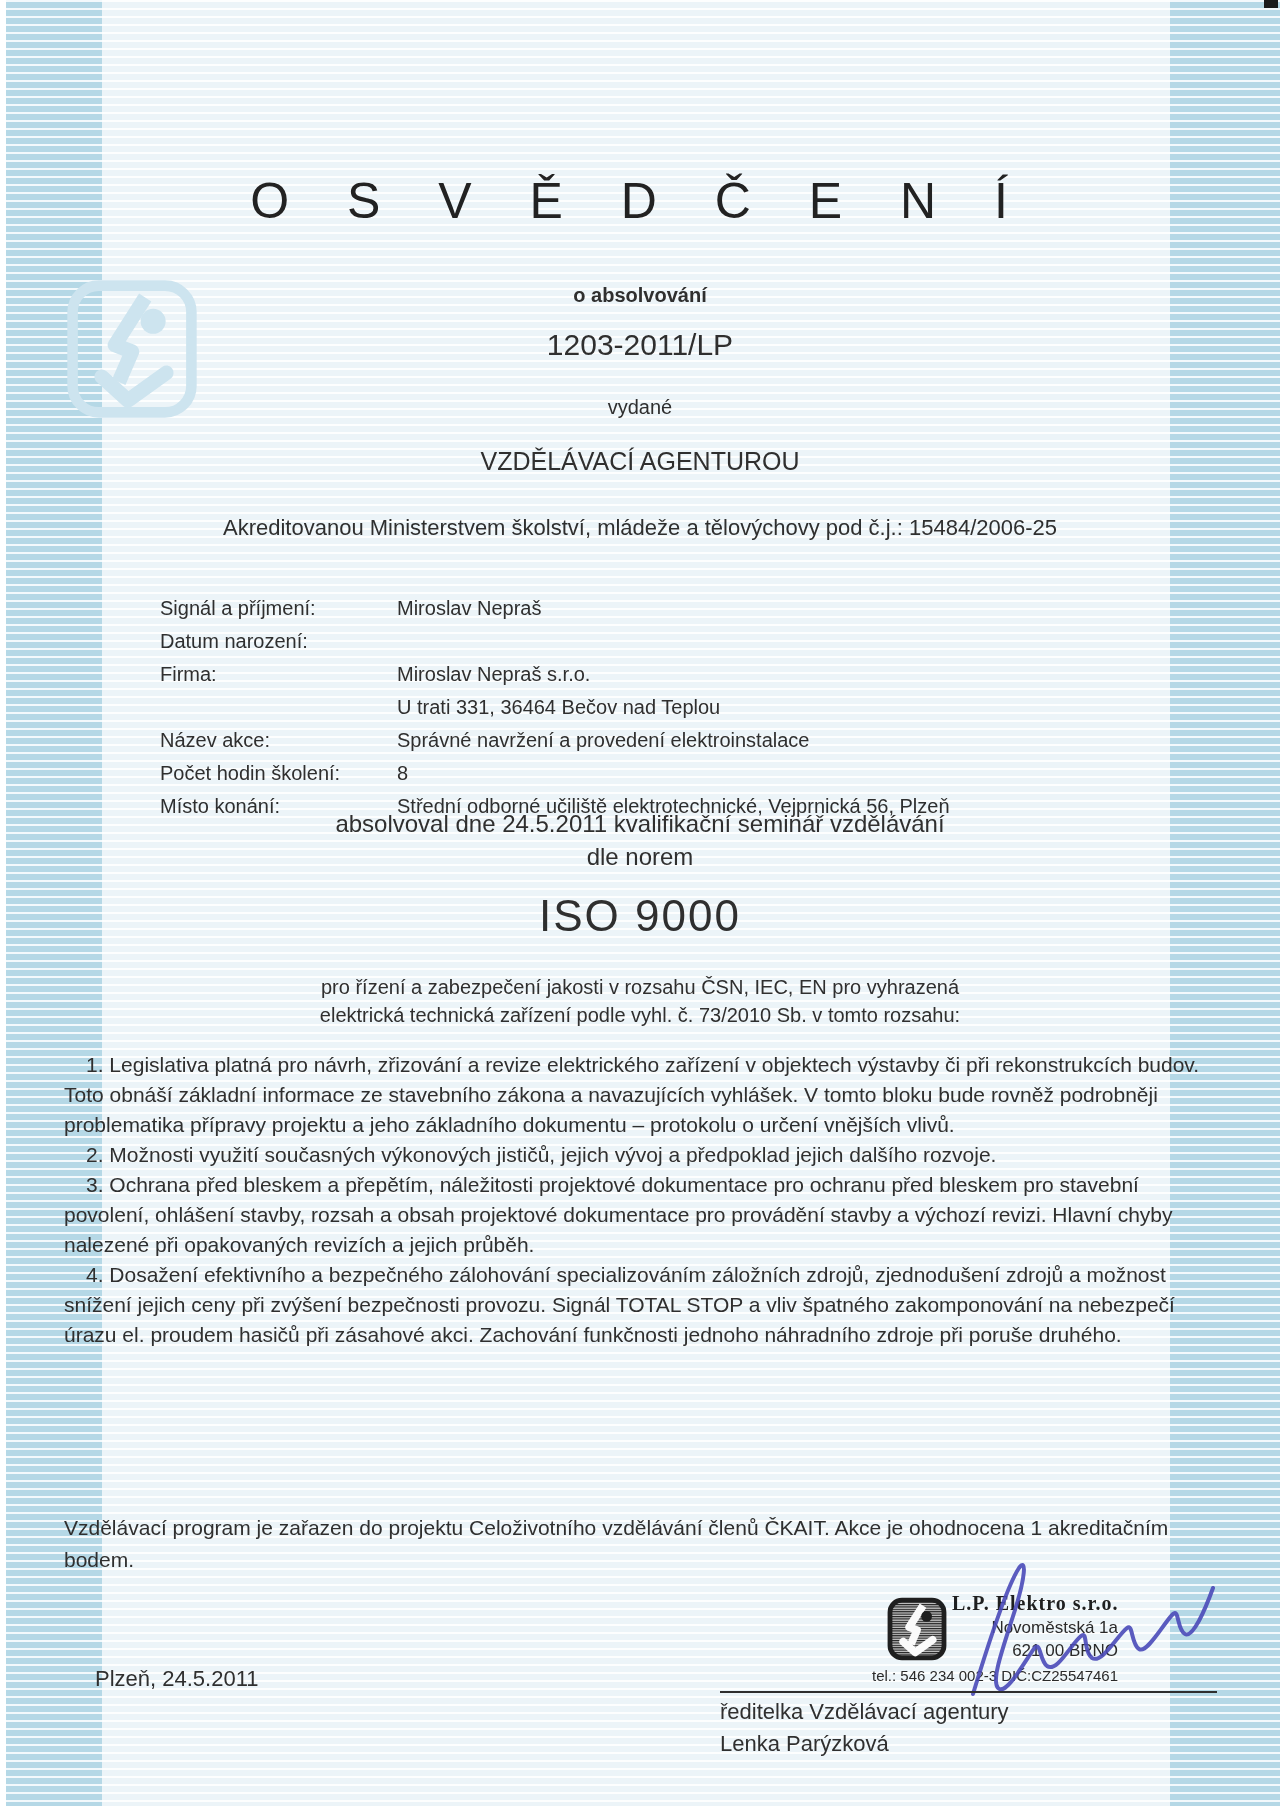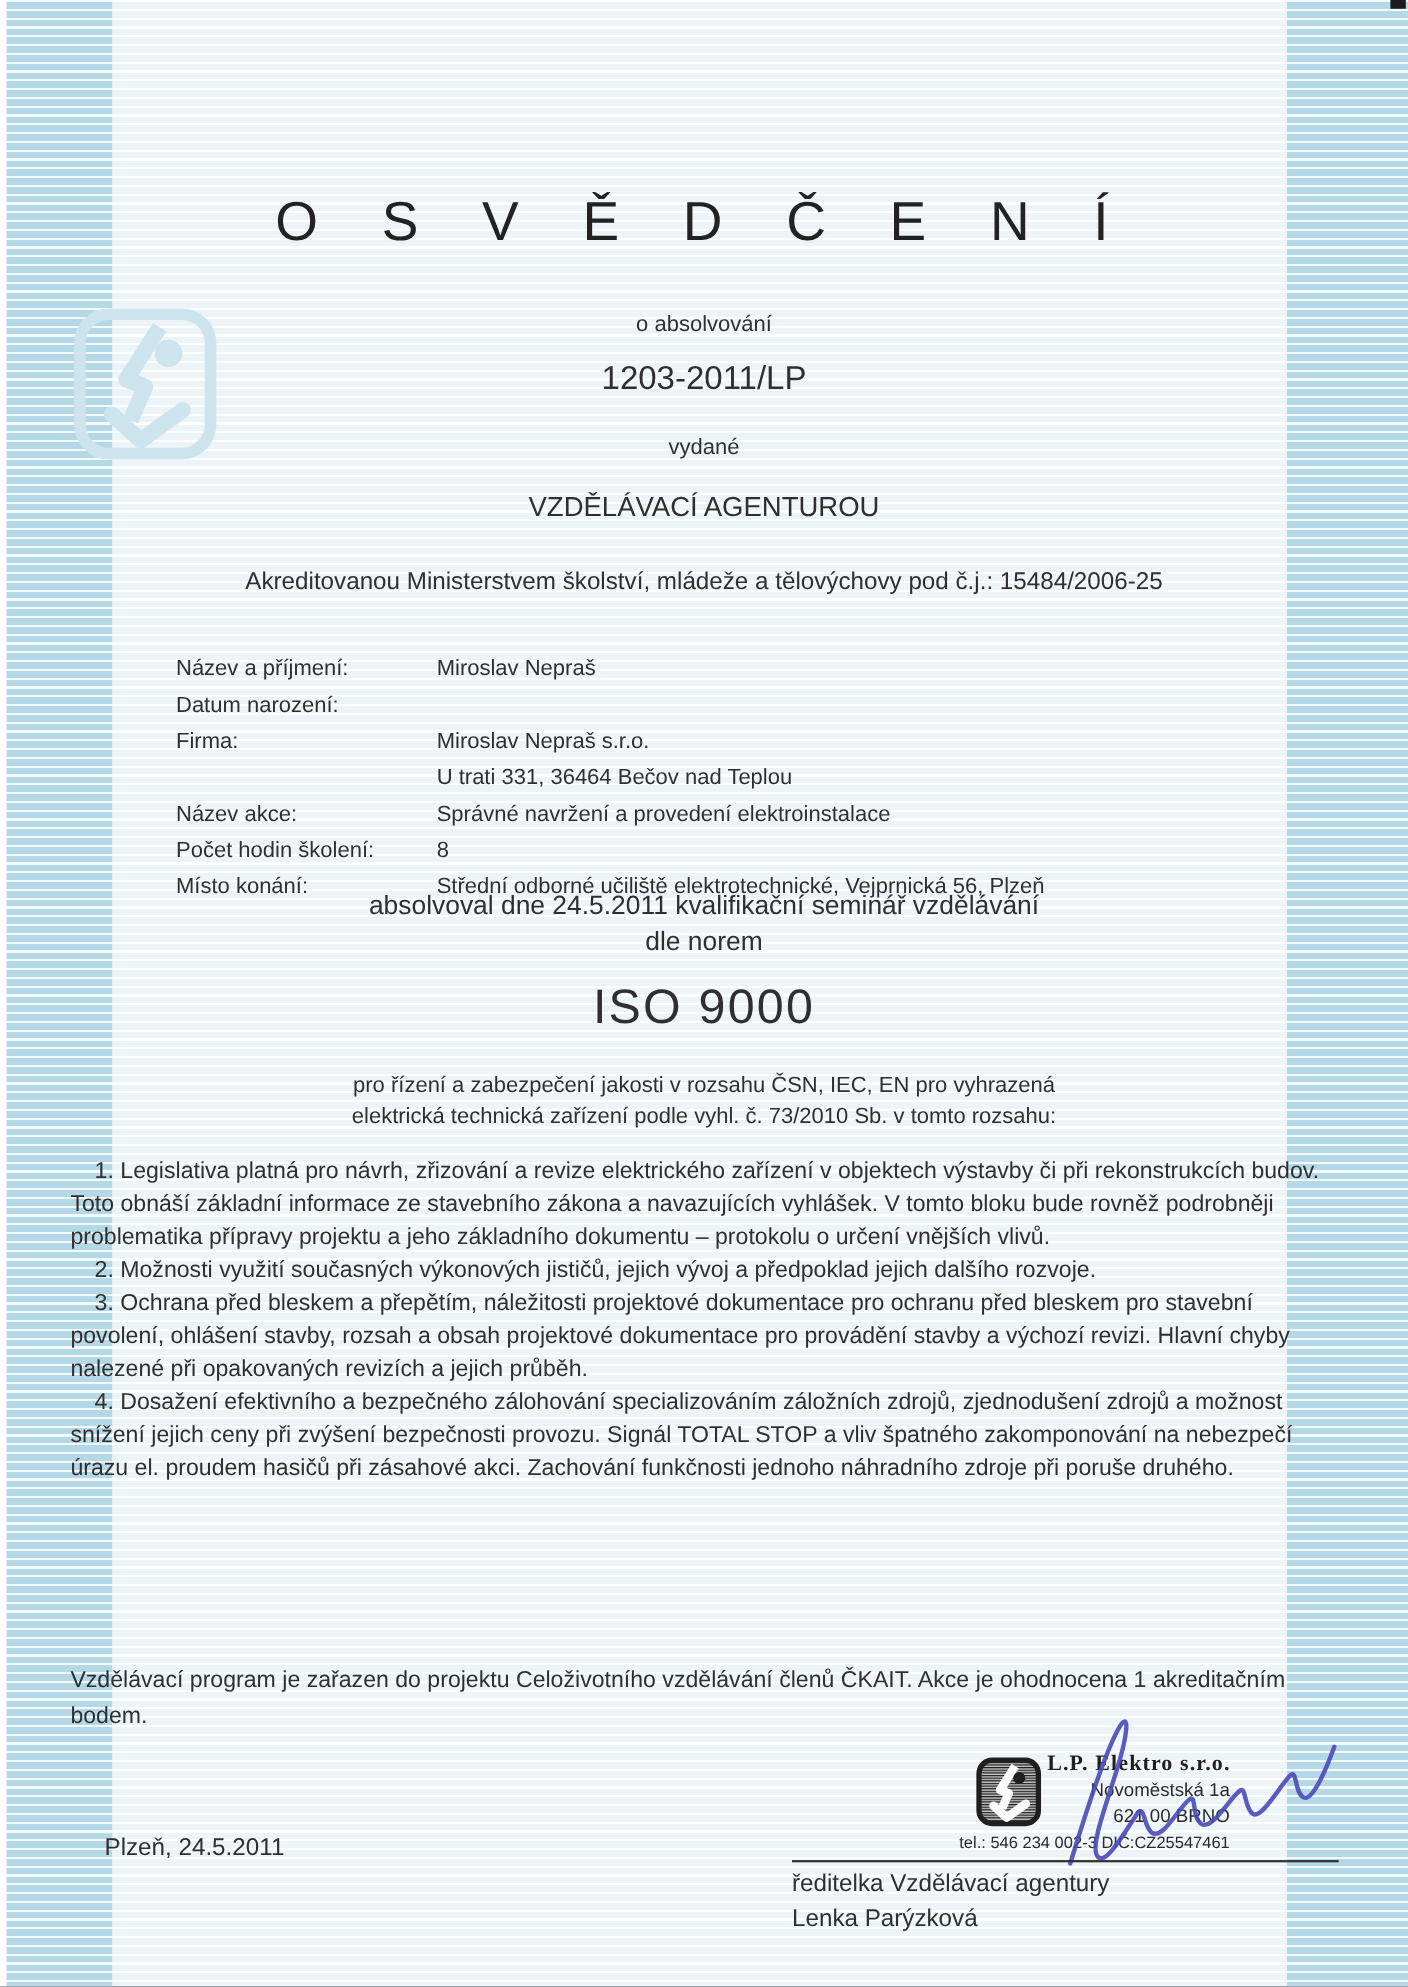--- a/index.html
+++ b/index.html
@@ -34,21 +34,21 @@
   .edge-white { position: absolute; left: 0; top: 0; bottom: 0; width: 6px; background: #ffffff; }
 
   .scan-mark { position: absolute; top: 0; right: 2px; width: 14px; height: 8px; background: #1c1c1c; }
 
   
   .watermark { position: absolute; left: 66px; top: 276px; width: 132px; height: 146px; }
 
   .center { position: absolute; left: 0; width: 100%; text-align: center; }
 
   .title      { top: 172px; font-size: 50px; letter-spacing: 22px; color: #222; }
-  .subtitle   { top: 284px; font-size: 20px; }
+  .subtitle   { top: 284px; font-size: 20px; font-weight: bold; }
   .number     { top: 328px; font-size: 30px; }
   .issued     { top: 396px; font-size: 20px; }
   .agency-name   { top: 447px; font-size: 25px; }
   .agency-addr   { top: 483px; font-size: 22px; }
   .agency-accred { top: 515px; font-size: 22px; }
 
   .details { position: absolute; left: 160px; top: 592px; font-size: 20px; }
   .drow { display: flex; line-height: 33px; }
   .dlabel { width: 237px; flex: 0 0 auto; }
   .dvalue { white-space: nowrap; }
@@ -106,21 +106,21 @@
 
   <div class="center title">O S V Ě D Č E N Í</div>
   <div class="center subtitle">o absolvování</div>
   <div class="center number">1203-2011/LP</div>
   <div class="center issued">vydané</div>
   <div class="center agency-name">VZDĚLÁVACÍ AGENTUROU</div>
   <div class="center agency-accred">Akreditovanou Ministerstvem školství, mládeže a tělovýchovy pod č.j.: 15484/2006-25</div>
 
   <div class="details">
     <div class="drow">
-      <span class="dlabel">Název a příjmení:</span>
+      <span class="dlabel">Signál a příjmení:</span>
       <span class="dvalue">Miroslav Nepraš</span>
     </div>
     <div class="drow">
       <span class="dlabel">Datum narození:</span>
       <span class="dvalue"></span>
     </div>
     <div class="drow">
       <span class="dlabel">Firma:</span>
       <span class="dvalue">Miroslav Nepraš s.r.o.</span>
     </div>

